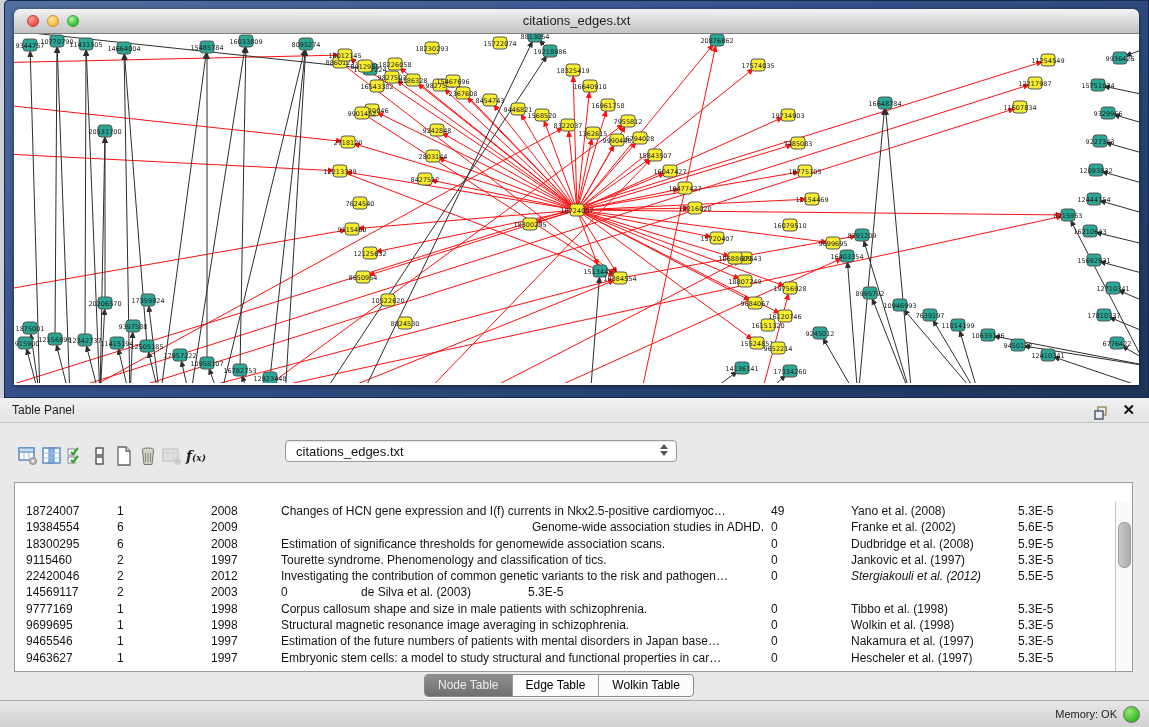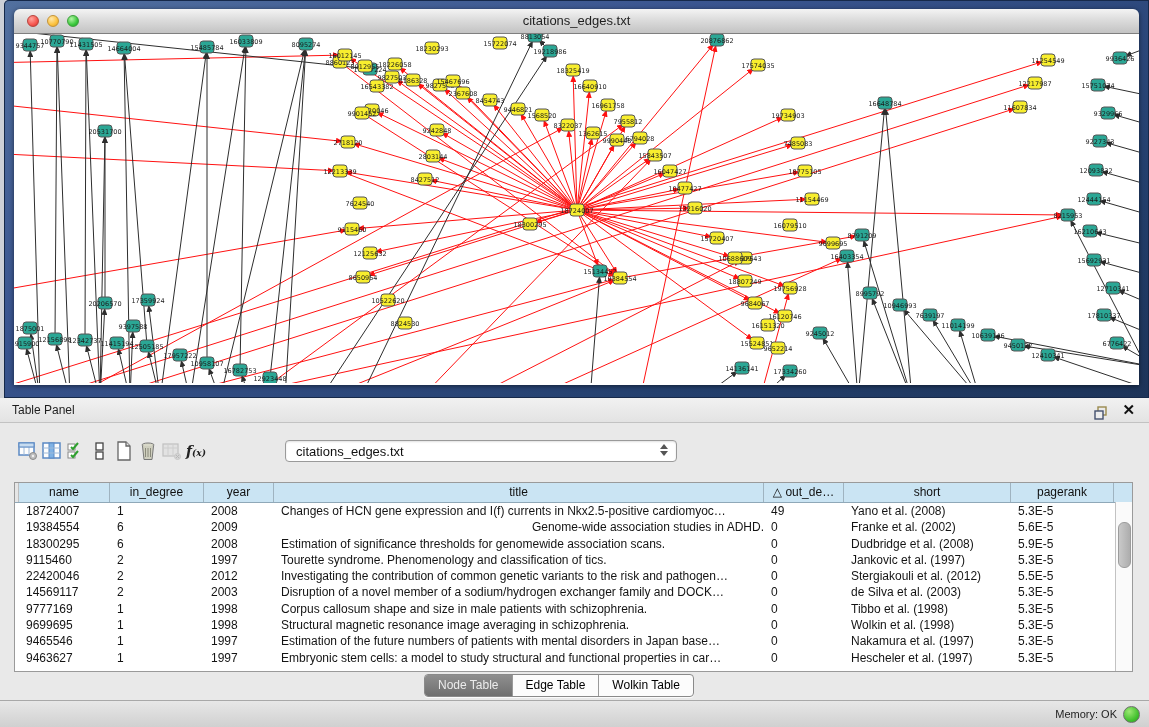--- a/index.html
+++ b/index.html
@@ -23,21 +23,21 @@
   #graph-svg text{font-family:"DejaVu Sans",sans-serif;font-size:6.5px;fill:#1A1A1A}
 
   
   #table-panel{position:absolute;left:0;top:398px;width:1149px;height:329px;background:#E9E9E9}
   #panel-titlebar{height:24px;line-height:24px;border-bottom:1px solid #C2C2C2;
     background:linear-gradient(#F1F1F1,#E3E3E3);position:relative}
   #panel-title{position:absolute;left:12px;font-size:12px;color:#1E1E1E}
   #panel-float{position:absolute;right:40px;top:5px;width:15px;height:14px;cursor:pointer}
   #panel-close{position:absolute;right:14px;top:3px;font-size:15px;font-weight:bold;color:#111;cursor:pointer;line-height:18px}
 
-  #toolbar{position:absolute;left:16px;top:36px;height:34px;display:flex;align-items:center;gap:0}
+  #toolbar{position:absolute;left:16px;top:36px;height:34px;display:flex;align-items:flex-end;gap:0}
   .tbtn{width:24px;height:24px;display:flex;align-items:center;justify-content:center}
   .fx{font-family:"DejaVu Serif",serif;font-style:italic;font-weight:bold;font-size:14px;color:#222}
   .fx small{font-size:9px;font-style:italic}
   #table-selector{position:absolute;left:285px;top:42px;width:392px;height:22px;background:#FFF;
     border:1px solid #9A9A9A;border-radius:4px;box-shadow:inset 0 1px 2px rgba(0,0,0,.12);
     font-size:13px;line-height:22px;color:#111;padding-left:10px;box-sizing:border-box}
   .dd-arrows{position:absolute;right:8px;top:3px;display:flex;flex-direction:column;gap:2px}
   .dd-arrows i{display:block;width:0;height:0;border-left:4px solid transparent;border-right:4px solid transparent}
   .dd-up{border-bottom:5px solid #555}
   .dd-down{border-top:5px solid #555}
@@ -528,30 +528,20 @@
 
   <div id="table-selector">
     <span>citations_edges.txt</span>
     <span class="dd-arrows">
         <i class="dd-up"></i>
         <i class="dd-down"></i>
       </span>
   </div>
 
   <div id="table-area">
-    <div id="thead">
-      <div class="th gutter" style="width:4px"></div>
-    <div class="th" style="width: 91px;">name</div>
-        <div class="th" style="width: 94px;">in_degree</div>
-        <div class="th" style="width: 70px;">year</div>
-        <div class="th" style="width: 490px;">title</div>
-        <div class="th" style="width: 80px;">△ out_de…</div>
-        <div class="th" style="width: 167px;">short</div>
-        <div class="th" style="width: 103px;">pagerank</div>
-      </div>
     <div id="tbody">
         <div class="tr">
           <div class="td" style="width: 4px; padding: 0px;"></div>
           <div class="td" style="width: 91px;">18724007</div>
           <div class="td" style="width: 94px;">1</div>
           <div class="td" style="width: 70px;">2008</div>
           <div class="td" style="width: 490px;">Changes of HCN gene expression and I(f) currents in Nkx2.5-positive cardiomyoc…</div>
           <div class="td" style="width: 80px;">49</div>
           <div class="td" style="width: 167px;">Yano et al. (2008)</div>
           <div class="td" style="width: 103px;">5.3E-5</div>
@@ -586,29 +576,28 @@
           <div class="td" style="width: 167px;">Jankovic et al. (1997)</div>
           <div class="td" style="width: 103px;">5.3E-5</div>
         </div>
         <div class="tr">
           <div class="td" style="width: 4px; padding: 0px;"></div>
           <div class="td" style="width: 91px;">22420046</div>
           <div class="td" style="width: 94px;">2</div>
           <div class="td" style="width: 70px;">2012</div>
           <div class="td" style="width: 490px;">Investigating the contribution of common genetic variants to the risk and pathogen…</div>
           <div class="td" style="width: 80px;">0</div>
-          <div class="td" style="width: 167px;">Stergiakouli et al. (2012)</div>
+          <div class="td" style="width: 167px; font-style: italic;">Stergiakouli et al. (2012)</div>
           <div class="td" style="width: 103px;">5.5E-5</div>
         </div>
         <div class="tr">
           <div class="td" style="width: 4px; padding: 0px;"></div>
           <div class="td" style="width: 91px;">14569117</div>
           <div class="td" style="width: 94px;">2</div>
           <div class="td" style="width: 70px;">2003</div>
-          <div class="td" style="width: 490px;">Disruption of a novel member of a sodium/hydrogen exchanger family and DOCK…</div>
           <div class="td" style="width: 80px;">0</div>
           <div class="td" style="width: 167px;">de Silva et al. (2003)</div>
           <div class="td" style="width: 103px;">5.3E-5</div>
         </div>
         <div class="tr">
           <div class="td" style="width: 4px; padding: 0px;"></div>
           <div class="td" style="width: 91px;">9777169</div>
           <div class="td" style="width: 94px;">1</div>
           <div class="td" style="width: 70px;">1998</div>
           <div class="td" style="width: 490px;">Corpus callosum shape and size in male patients with schizophrenia.</div>

